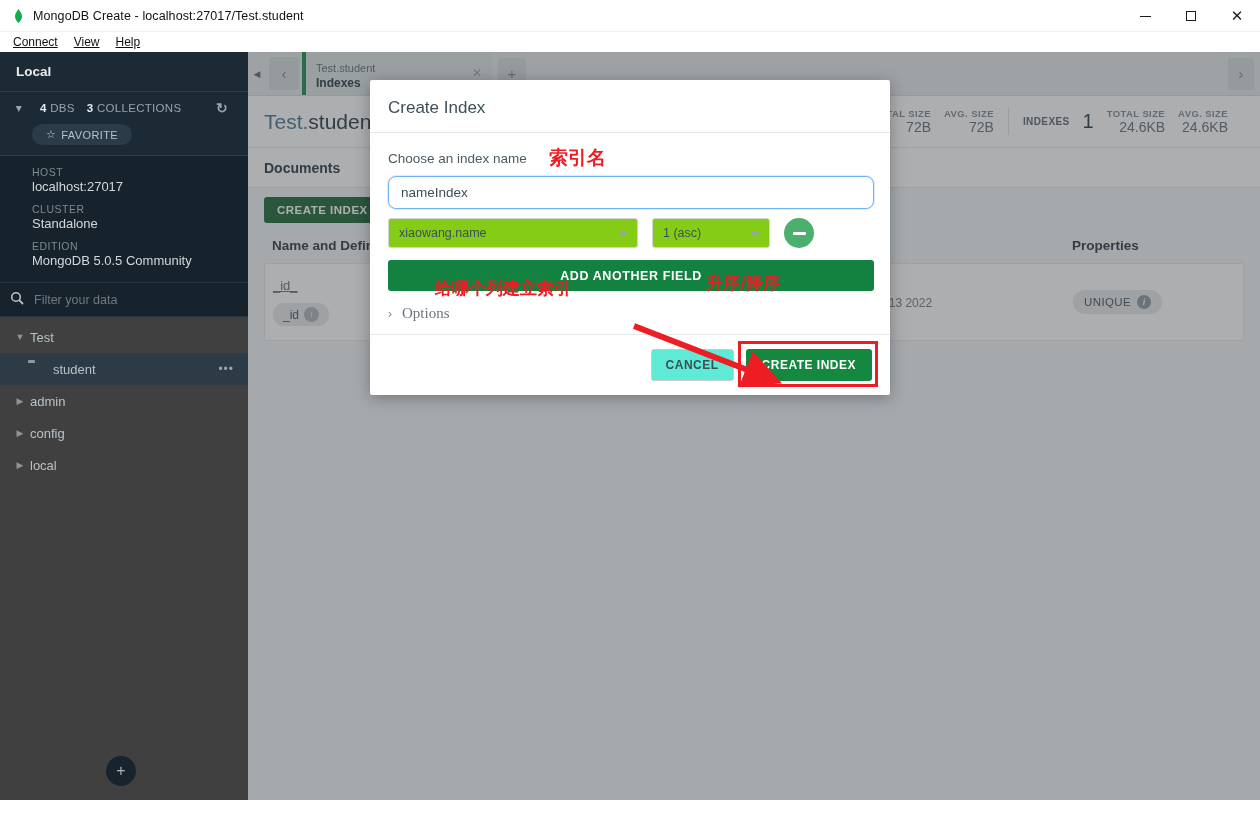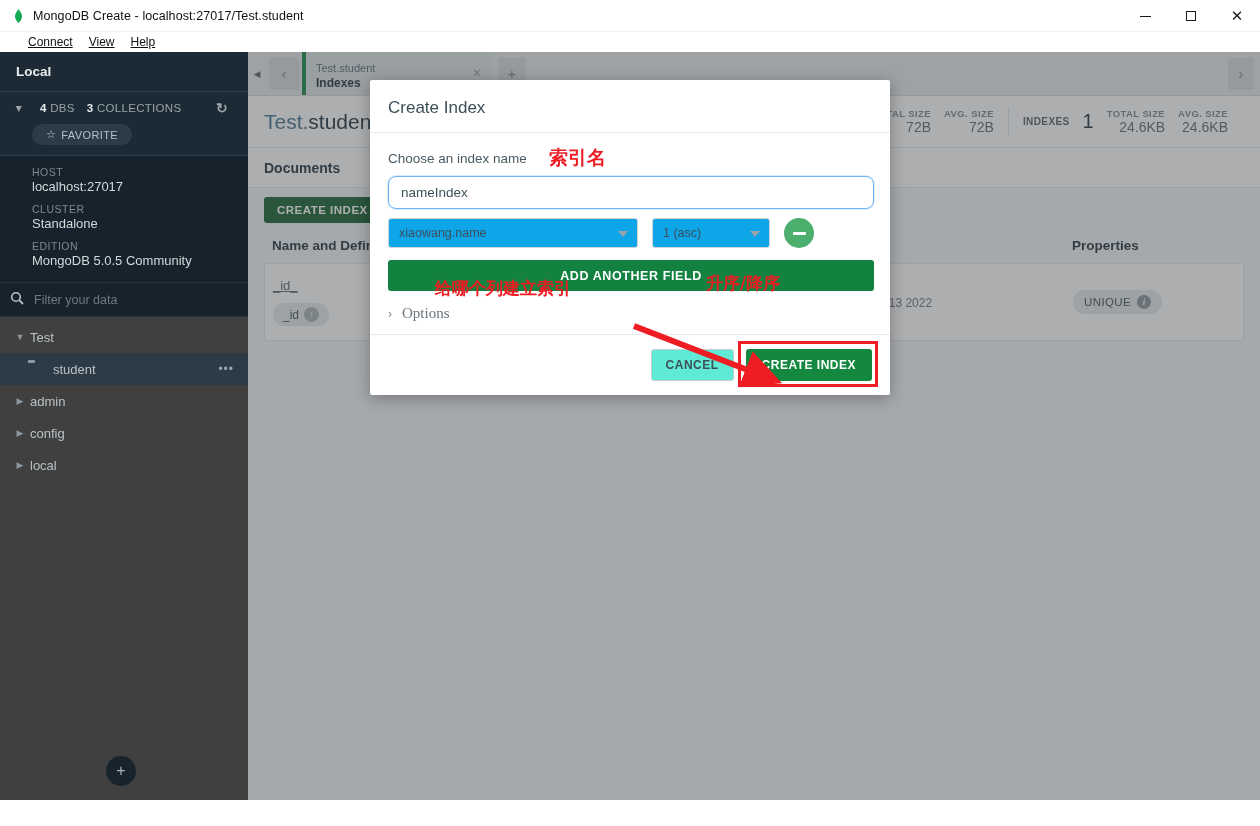--- a/index.html
+++ b/index.html
@@ -43,21 +43,21 @@
   .glyph-min { width:11px; height:1px; background:#1a1a1a; display:block; }
   .glyph-max { width:10px; height:10px; border:1px solid #1a1a1a; display:block; }
   .glyph-close { font-size: 15px; line-height:1; font-family:"DejaVu Sans", sans-serif; }
 
   
   .menubar {
     position: absolute; top: 32px; left: 0;
     width: 1260px; height: 20px;
     background: #ffffff;
     display: flex; align-items: center;
-    padding-left: 20px;
+    padding-left: 5px;
     border-bottom: 1px solid #fff;
   }
   .menu-item {
     font-size: 12px; color: #111;
     padding: 1px 8px;
     cursor: default;
   }
   .menu-item u { text-decoration: underline; }
 
   
@@ -328,21 +328,21 @@
     outline:none;
     box-shadow: 0 0 0 1px rgba(111,180,242,.25);
   }
   .sub-label { display:block; margin-top:14px; font-size:13.5px; color:#4b5a63; }
   .def-row {
     margin-top:9px; display:flex; align-items:center; gap:14px;
     position:relative;
   }
   .sel {
     position:relative;
-    background:#0ea5e9;
+    background:#84cc16;
     border:1px solid #cfd4d7; border-radius:3px;
     height:30px;
     display:flex; align-items:center;
     padding: 0 26px 0 10px;
     font-size:12.5px; color:#3d4f58;
   }
   .sel.field { width:250px; }
   .sel.dir { width:118px; }
   .sel-caret {
     position:absolute; right:9px; top:50%;

